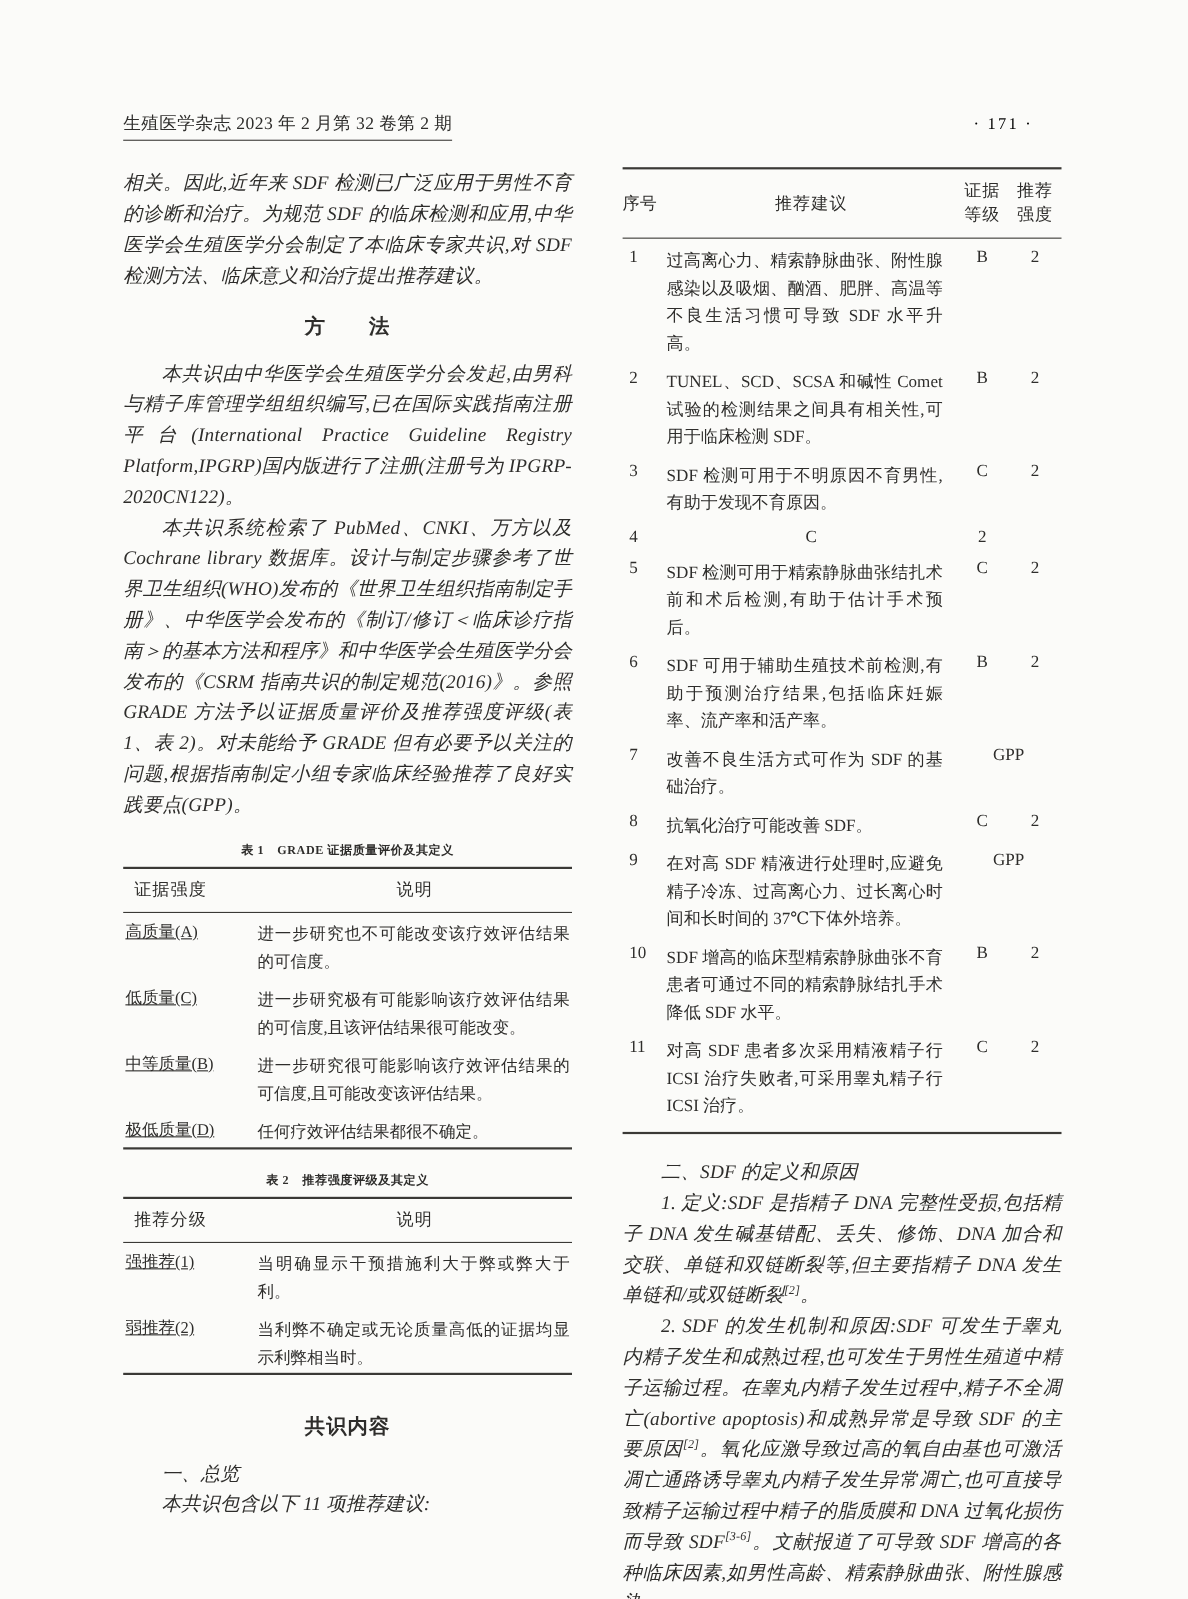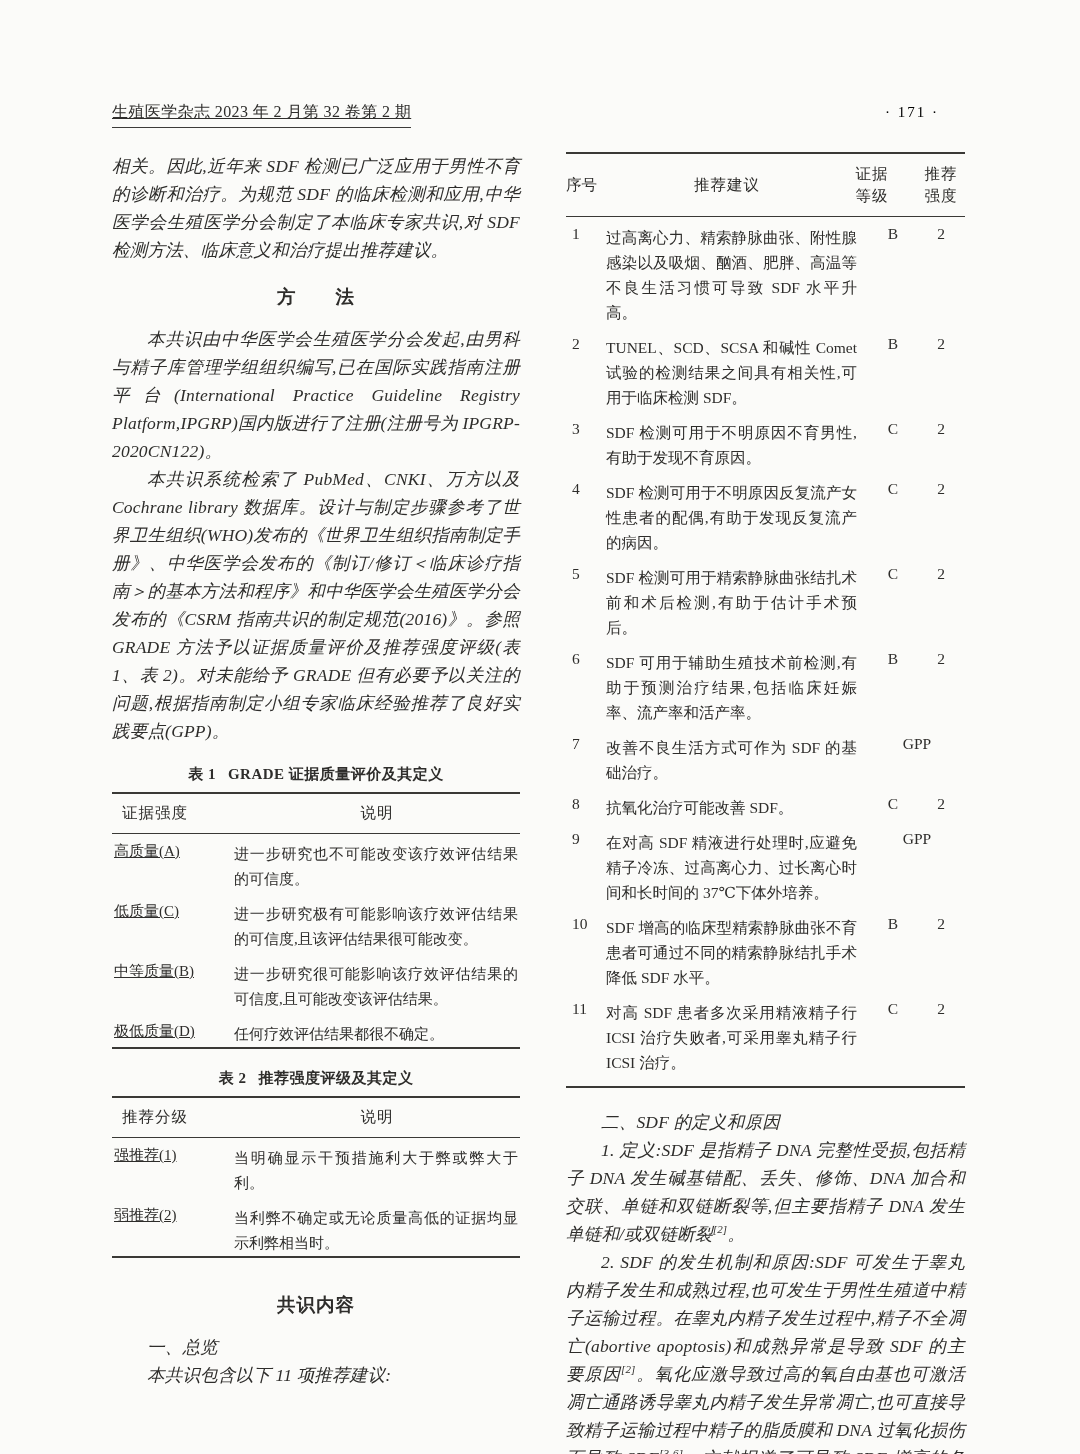--- a/index.html
+++ b/index.html
@@ -6,48 +6,48 @@
   html,body { width:1080px; height:1454px; }
   body {
     background:#fbfbf9;
     color:#2e2d2b;
     font-family:"Liberation Serif","DejaVu Serif",serif;
     overflow:hidden;
   }
   .page { position:relative; width:1080px; height:1454px; padding:102px 115px 0 112px; }
 
   .page-header { display:flex; justify-content:space-between; align-items:baseline; margin-bottom:24px; }
-  .journal-info { font-size:16px; letter-spacing:0.4px; border-bottom:1.5px solid #3c3b39; padding-bottom:4px;text-decoration:underline; }
+  .journal-info { font-size:16px; letter-spacing:0.4px; border-bottom:1.5px solid #3c3b39; padding-bottom:4px; }
   .page-number { font-size:15px; color:#000000; margin-right:26px; letter-spacing:2px; }
 
   .columns { display:flex; gap:46px; }
   .col-left  { flex:0 0 408px; width:408px; }
   .col-right { flex:1; min-width:0; }
 
   .para { font-size:17.5px; line-height:28px; text-align:justify; text-indent:2em; letter-spacing:0.2px;font-style:italic; }
   .para.no-indent { text-indent:0; }
   .para + .para { margin-top:0; }
 
   .section-heading { font-size:18.5px; font-weight:bold; text-align:center; margin:20px 0 16px; letter-spacing:1px; }
 
-  .caption { text-align:center; font-size:15px; font-weight:bold; margin:20px 0 8px; letter-spacing:0.5px; }
+  .caption { text-align:center; font-size:11px; font-weight:bold; margin:20px 0 8px; letter-spacing:0.5px; }
   .cap-label { margin-right:12px; }
 
   .deftable { border-top:2px solid #3a3936; border-bottom:2px solid #3a3936; font-size:15px; }
   .dt-header { display:grid; grid-template-columns:122px 1fr; border-bottom:1.2px solid #3a3936; padding:9px 0; font-size:15.5px; }
   .dt-header .dt-c1 { text-align:left; padding-left:10px; letter-spacing:1px; }
   .dt-header .dt-c2 { text-align:center; letter-spacing:1px; }
   .dt-row { display:grid; grid-template-columns:122px 1fr; padding:8px 0 2px; }
   .dt-row:first-of-type { padding-top:10px; }
   .dt-row:last-of-type { padding-bottom:0; }
   .dt-grade { padding-left:2px; white-space:nowrap;text-decoration:underline; }
   .dt-desc { text-align:justify; line-height:25px; padding-right:2px; }
 
   .rectable { border-top:2px solid #3a3936; border-bottom:2px solid #3a3936; font-size:15.5px; margin-bottom:20px; }
-  .rt-header { display:grid; grid-template-columns:40px 1fr 48px 48px; align-items:center; border-bottom:1.2px solid #3a3936; padding:9px 0;gap:21px; }
+  .rt-header { display:grid; grid-template-columns:40px 1fr 48px 48px; align-items:center; border-bottom:1.2px solid #3a3936; padding:9px 0; }
   .rt-header .rt-no { padding-left:0; }
   .rt-header .rt-rec { text-align:center; letter-spacing:1px; }
   .rt-h2 { display:flex; flex-direction:column; align-items:center; line-height:22px; letter-spacing:1px; }
   .rt-row { display:grid; grid-template-columns:40px 1fr 48px 48px; padding:8px 0 2px; }
   .rt-row:first-of-type { padding-top:11px; }
   .rt-row:last-of-type { padding-bottom:11px; }
   .rt-no { padding-left:6px; }
   .rt-text { text-align:justify; line-height:25px; padding-right:12px; }
   .rt-val { text-align:center; }
   .rt-gpp { grid-column:3/5; }
@@ -157,21 +157,20 @@
           <span class="rt-val">2</span>
         </div>
         <div class="rt-row">
           <span class="rt-no">3</span>
           <span class="rt-text">SDF 检测可用于不明原因不育男性,有助于发现不育原因。</span>
           <span class="rt-val">C</span>
           <span class="rt-val">2</span>
         </div>
         <div class="rt-row">
           <span class="rt-no">4</span>
-          <span class="rt-text">SDF 检测可用于不明原因反复流产女性患者的配偶,有助于发现反复流产的病因。</span>
           <span class="rt-val">C</span>
           <span class="rt-val">2</span>
         </div>
         <div class="rt-row">
           <span class="rt-no">5</span>
           <span class="rt-text">SDF 检测可用于精索静脉曲张结扎术前和术后检测,有助于估计手术预后。</span>
           <span class="rt-val">C</span>
           <span class="rt-val">2</span>
         </div>
         <div class="rt-row">

